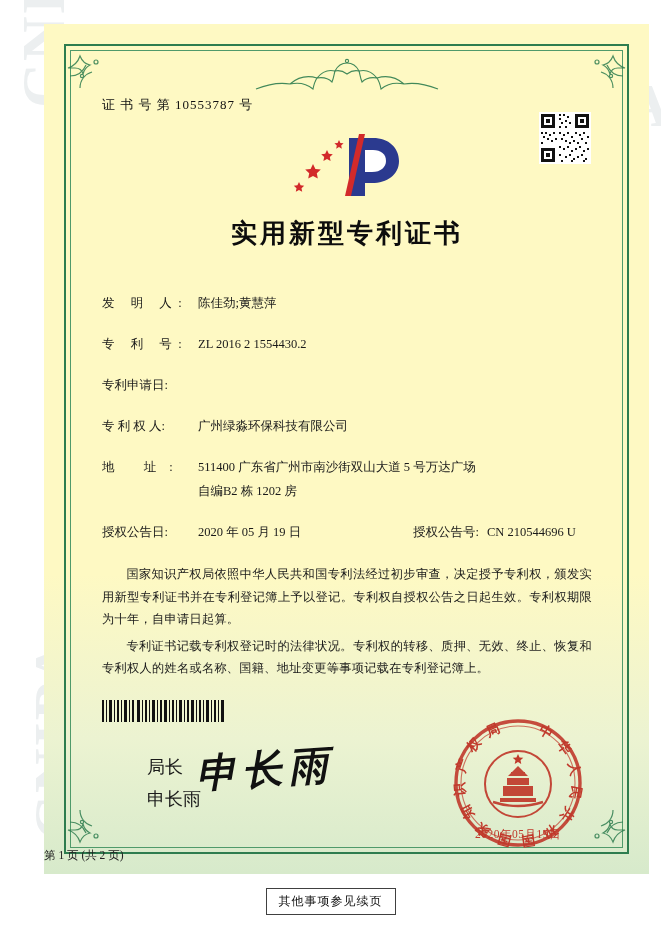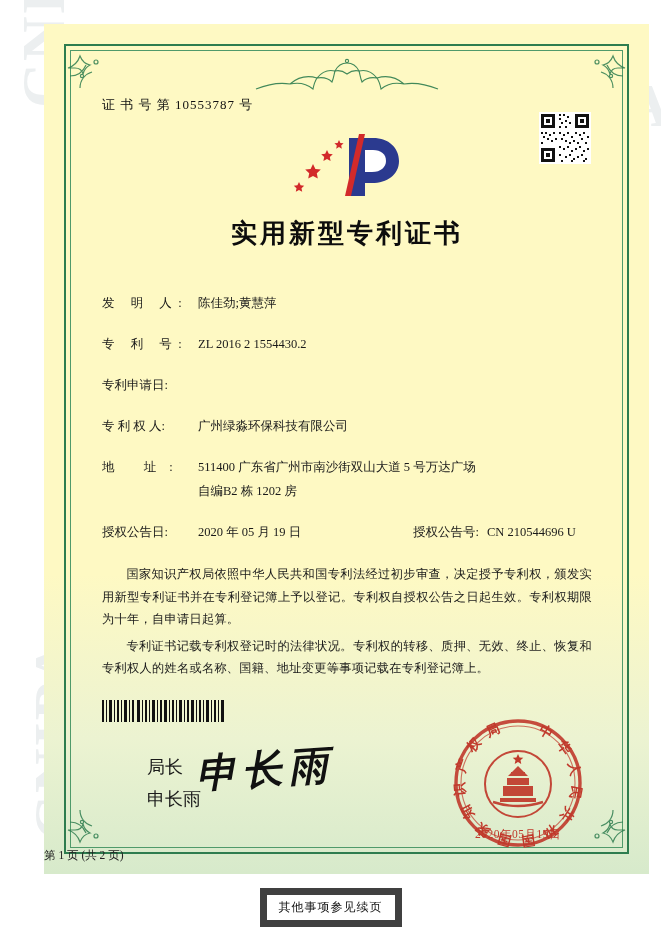--- a/index.html
+++ b/index.html
@@ -211,21 +211,21 @@
     font-size: 11.5px;
     color: #222;
     z-index: 3;
   }
 
   
   .footer-note {
     position: absolute;
     left: 50%; top: 888px;
     transform: translateX(-50%);
-    border: 7px solid #404040;
+    border: 1px solid #404040;
     padding: 4px 12px;
     font-size: 12px;
     letter-spacing: 1px;
     background: #fff;
     z-index: 6;
     color: #111;
   }
 </style>
 </head>
 <body>

